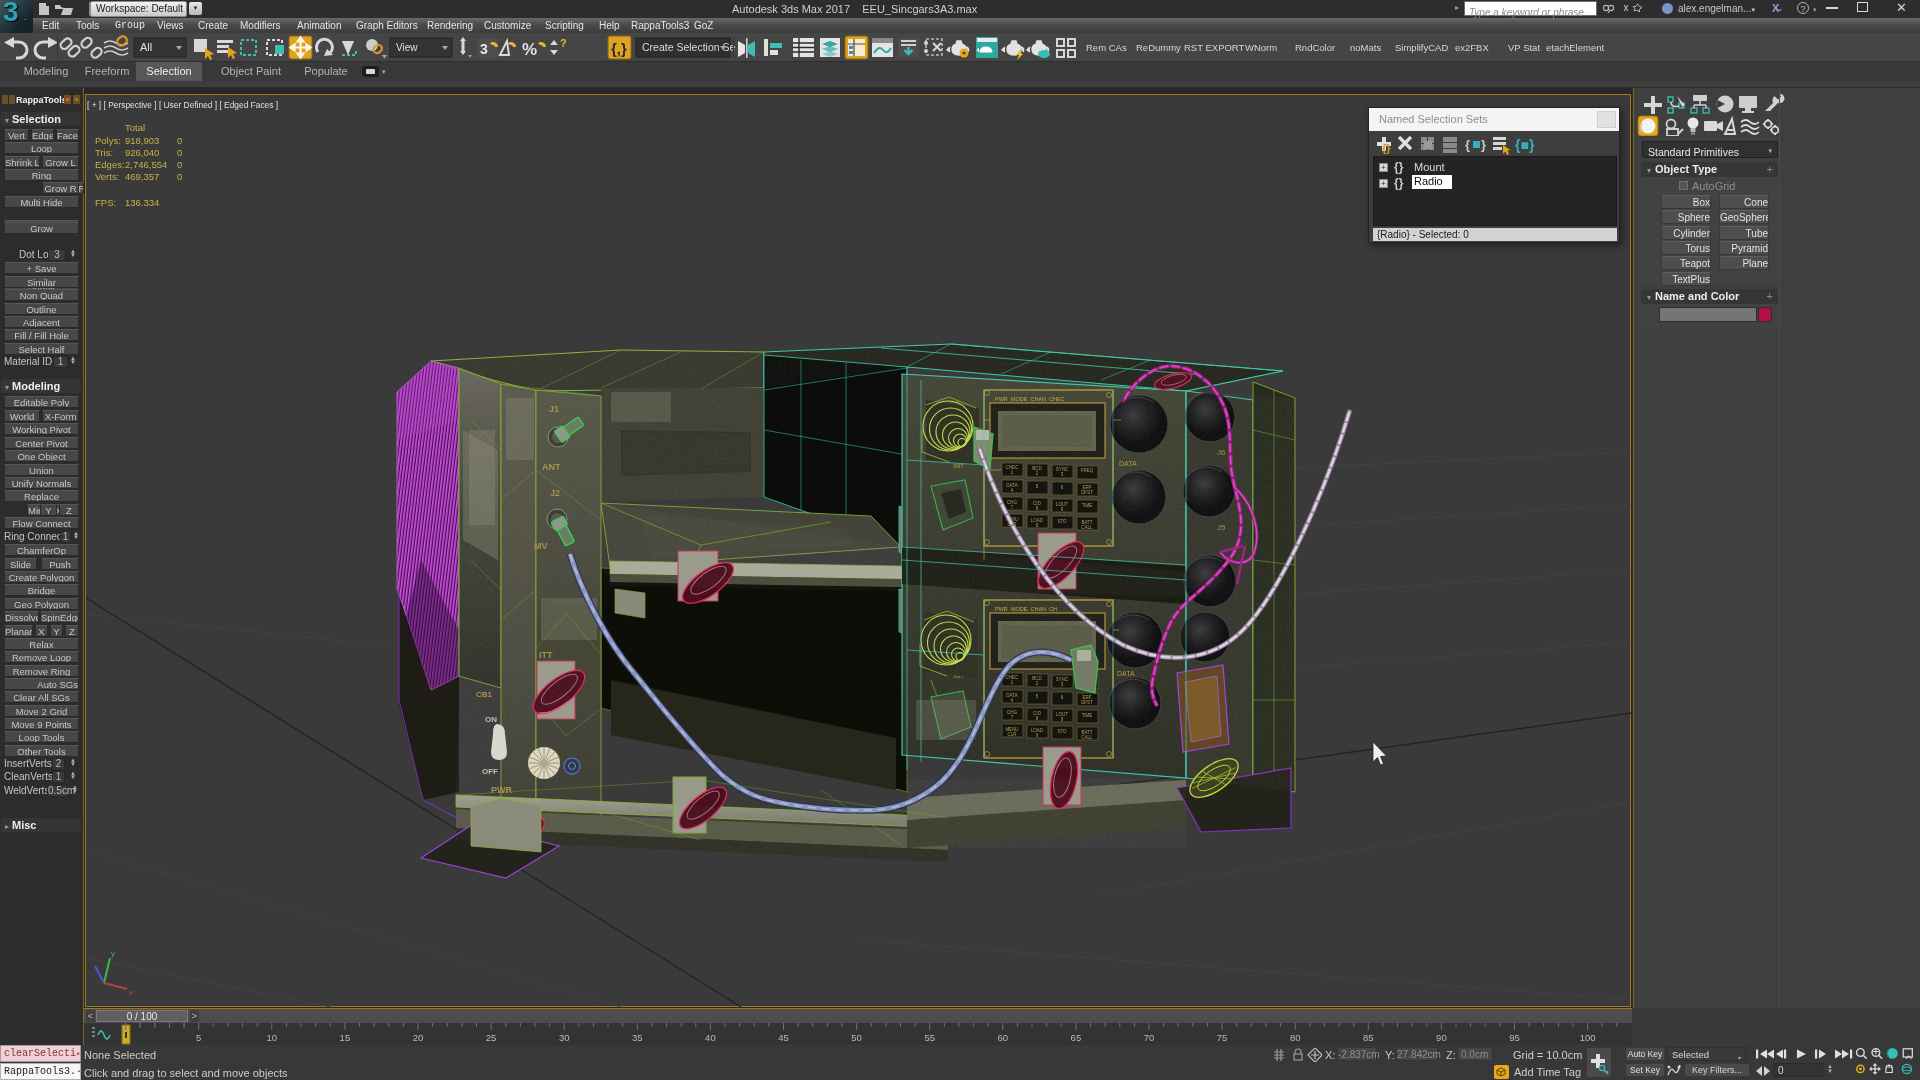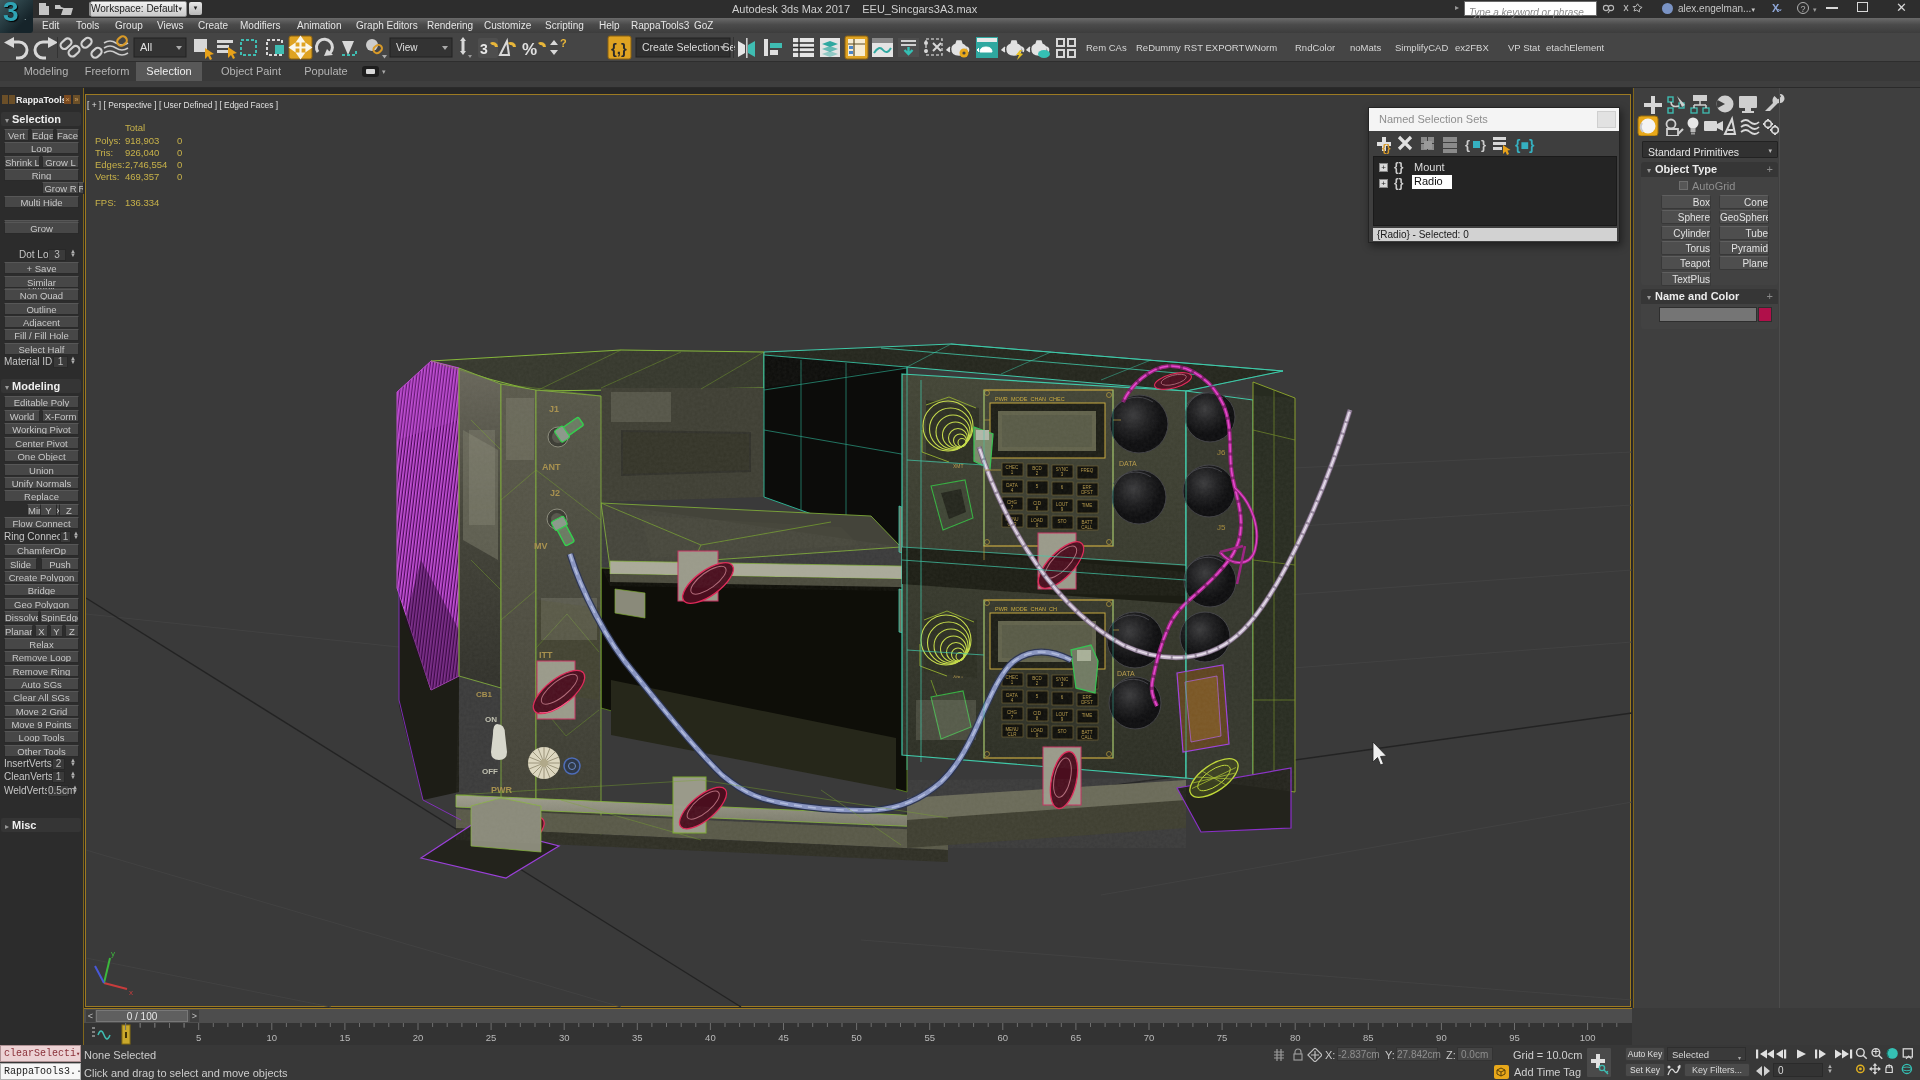--- a/index.html
+++ b/index.html
@@ -70,21 +70,21 @@
     <svg class="abs" style="left:36px;top:1px" width="80" height="16" viewBox="0 0 80 16">
       <g stroke="#c8c8c8" fill="none" stroke-width="1.2">
         <path d="M3,2 h7 l3,3 v9 h-10 z M10,2 v3 h3" fill="#c4c4c4" stroke="none"></path>
         <path d="M28,6 h9 l-2,7 h-10 l2,-6 h-8 v-4 h5 l1,2" fill="#c4c4c4" stroke="none" transform="translate(0,1)"></path>
         <rect x="54" y="2" width="12" height="12" fill="#c4c4c4"></rect>
         <rect x="57" y="2" width="6" height="5" fill="#2d2d2d"></rect>
         <rect x="56" y="9" width="8" height="5" fill="#5a5a5a"></rect>
       </g>
     </svg>
 
-    <div class="abs" style="left:90px;top:1px;width:97px;height:16px;background:linear-gradient(#f2f2f2,#c9c9c9);border:1px solid #8a8a8a;border-radius:2px;color:#1a1a1a;font-size:10px;line-height:13px;">Workspace: Default <span style="float:right;margin-right:4px;font-size:7px;color:#333;">▾</span></div>
+    <div class="abs" style="left:90px;top:1px;width:97px;height:16px;background:linear-gradient(#f2f2f2,#c9c9c9);border:1px solid #8a8a8a;border-radius:2px;color:#1a1a1a;font-size:10px;line-height:13px;padding-left:5px;">Workspace: Default <span style="float:right;margin-right:4px;font-size:7px;color:#333;">▾</span></div>
     <div class="abs" style="left:189px;top:2px;width:13px;height:13px;background:linear-gradient(#e8e8e8,#b8b8b8);border-radius:2px;color:#222;font-size:7px;text-align:center;line-height:12px;">▾</div>
 
     <div class="abs" style="left:732px;top:3px;font-size:11px;color:#cfcfcf;">Autodesk 3ds Max 2017 &nbsp;&nbsp; EEU_Sincgars3A3.max</div>
 
     <div class="abs" style="left:1455px;top:3px;color:#9a9a9a;font-size:8px;">▸</div>
     <div class="abs" style="left:1464px;top:1px;width:133px;height:15px;background:#ffffff;border:1px solid #6a6a6a;">
       <span style="font-size:10px;color:#8a8a8a;font-style:italic;padding-left:4px;line-height:15px;display:inline-block;">Type a keyword or phrase</span>
     </div>
     <svg class="abs" style="left:1602px;top:2px" width="60" height="14" viewBox="0 0 60 14">
       <g fill="none" stroke="#b8b8b8" stroke-width="1.1">
@@ -101,21 +101,21 @@
     <div class="abs" style="left:1797px;top:2px;width:12px;height:12px;border-radius:7px;border:1px solid #b0b0b0;color:#b0b0b0;font-size:9px;text-align:center;line-height:12px;">?</div>
     <div class="abs" style="left:1813px;top:6px;font-size:7px;color:#9a9a9a;">▾</div>
 
     <div class="abs" style="left:1826px;top:7px;width:12px;height:2px;background:#d8d8d8;"></div>
     <div class="abs" style="left:1857px;top:2px;width:11px;height:10px;border:1.5px solid #d8d8d8;"></div>
     <div class="abs" style="left:1896px;top:0px;font-size:13px;color:#d8d8d8;">✕</div>
   </div>
   <div class="abs" id="menubar">
     <div class="menuitem" style="left:42px;">Edit</div>
     <div class="menuitem" style="left:76px;">Tools</div>
-    <div class="menuitem" style="left:115px;">Group</div>
+    <div class="menuitem" style="left:115px;font-family:Liberation Mono, monospace;">Group</div>
     <div class="menuitem" style="left:157px;">Views</div>
     <div class="menuitem" style="left:198px;">Create</div>
     <div class="menuitem" style="left:240px;">Modifiers</div>
     <div class="menuitem" style="left:297px;">Animation</div>
     <div class="menuitem" style="left:356px;">Graph Editors</div>
     <div class="menuitem" style="left:427px;">Rendering</div>
     <div class="menuitem" style="left:484px;">Customize</div>
     <div class="menuitem" style="left:545px;">Scripting</div>
     <div class="menuitem" style="left:599px;">Help</div>
     <div class="menuitem" style="left:631px;">RappaTools3</div>
@@ -383,21 +383,21 @@
     <div class="lbtn" style="left:4px;top:510px;width:75px;">Geo Polygon</div>
     <div class="lbtn" style="left:4px;top:523px;width:35px;font-size:9.5px;">Dissolve</div>
     <div class="lbtn" style="left:40px;top:523px;width:39px;font-size:9.5px;">SpinEdge</div>
     <div class="lbtn" style="left:4px;top:537px;width:29px;font-size:9.5px;">Planar</div>
     <div class="lbtn" style="left:35px;top:537px;width:13px;">X</div>
     <div class="lbtn" style="left:50px;top:537px;width:13px;">Y</div>
     <div class="lbtn" style="left:65px;top:537px;width:14px;">Z</div>
     <div class="lbtn" style="left:4px;top:550px;width:75px;">Relax</div>
     <div class="lbtn" style="left:4px;top:563px;width:75px;">Remove Loop</div>
     <div class="lbtn" style="left:4px;top:577px;width:75px;">Remove Ring</div>
-    <div class="lbtn" style="left:4px;top:590px;width:75px;">Auto SGs</div>
+    <div class="lbtn" style="left:4px;top:590px;width:75px;text-align:right;">Auto SGs</div>
     <div class="lbtn" style="left:4px;top:603px;width:75px;">Clear All SGs</div>
     <div class="lbtn" style="left:4px;top:617px;width:75px;">Move 2 Grid</div>
     <div class="lbtn" style="left:4px;top:630px;width:75px;">Move 9 Points</div>
     <div class="lbtn" style="left:4px;top:643px;width:75px;">Loop Tools</div>
     <div class="lbtn" style="left:4px;top:657px;width:75px;">Other Tools</div>
     <div class="abs" style="left:4px;top:670px;font-size:10px;color:#c6c6c6;">InsertVerts</div>
     <div class="spinv" style="left:52px;top:670px;width:13px;">2</div>
     <div class="abs" style="left:70px;top:670px;width:8px;">
         <span style="display:block;font-size:6px;line-height:4px;color:#b0b0b0;">▲</span>
         <span style="display:block;font-size:6px;line-height:5px;color:#b0b0b0;">▼</span>

